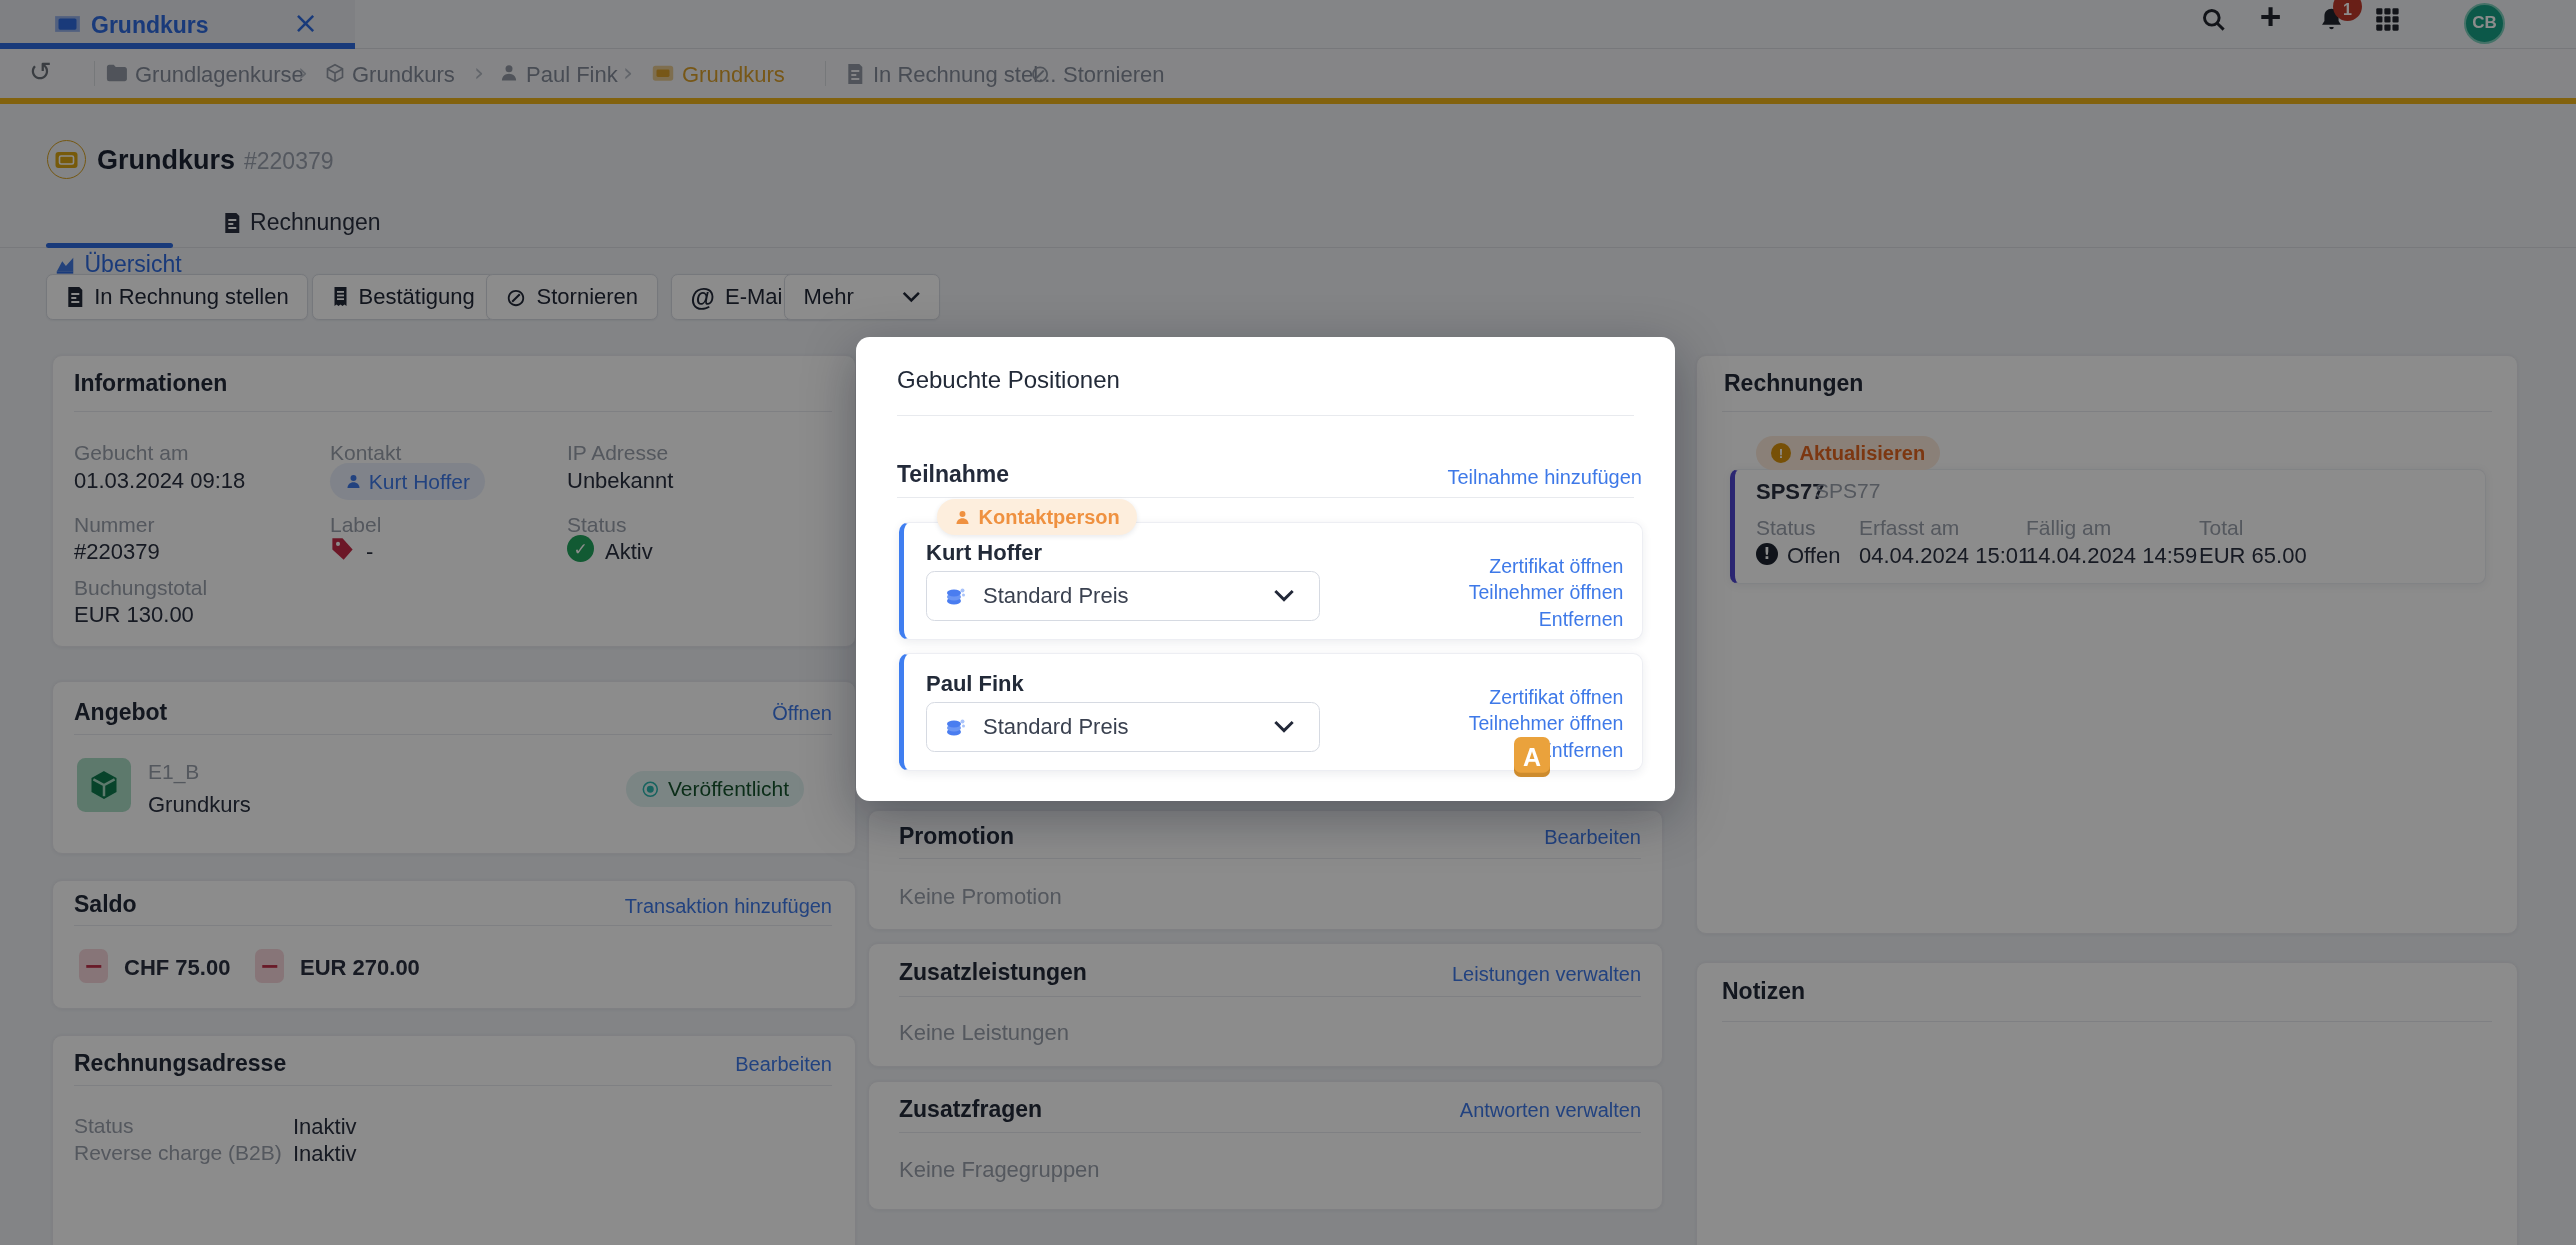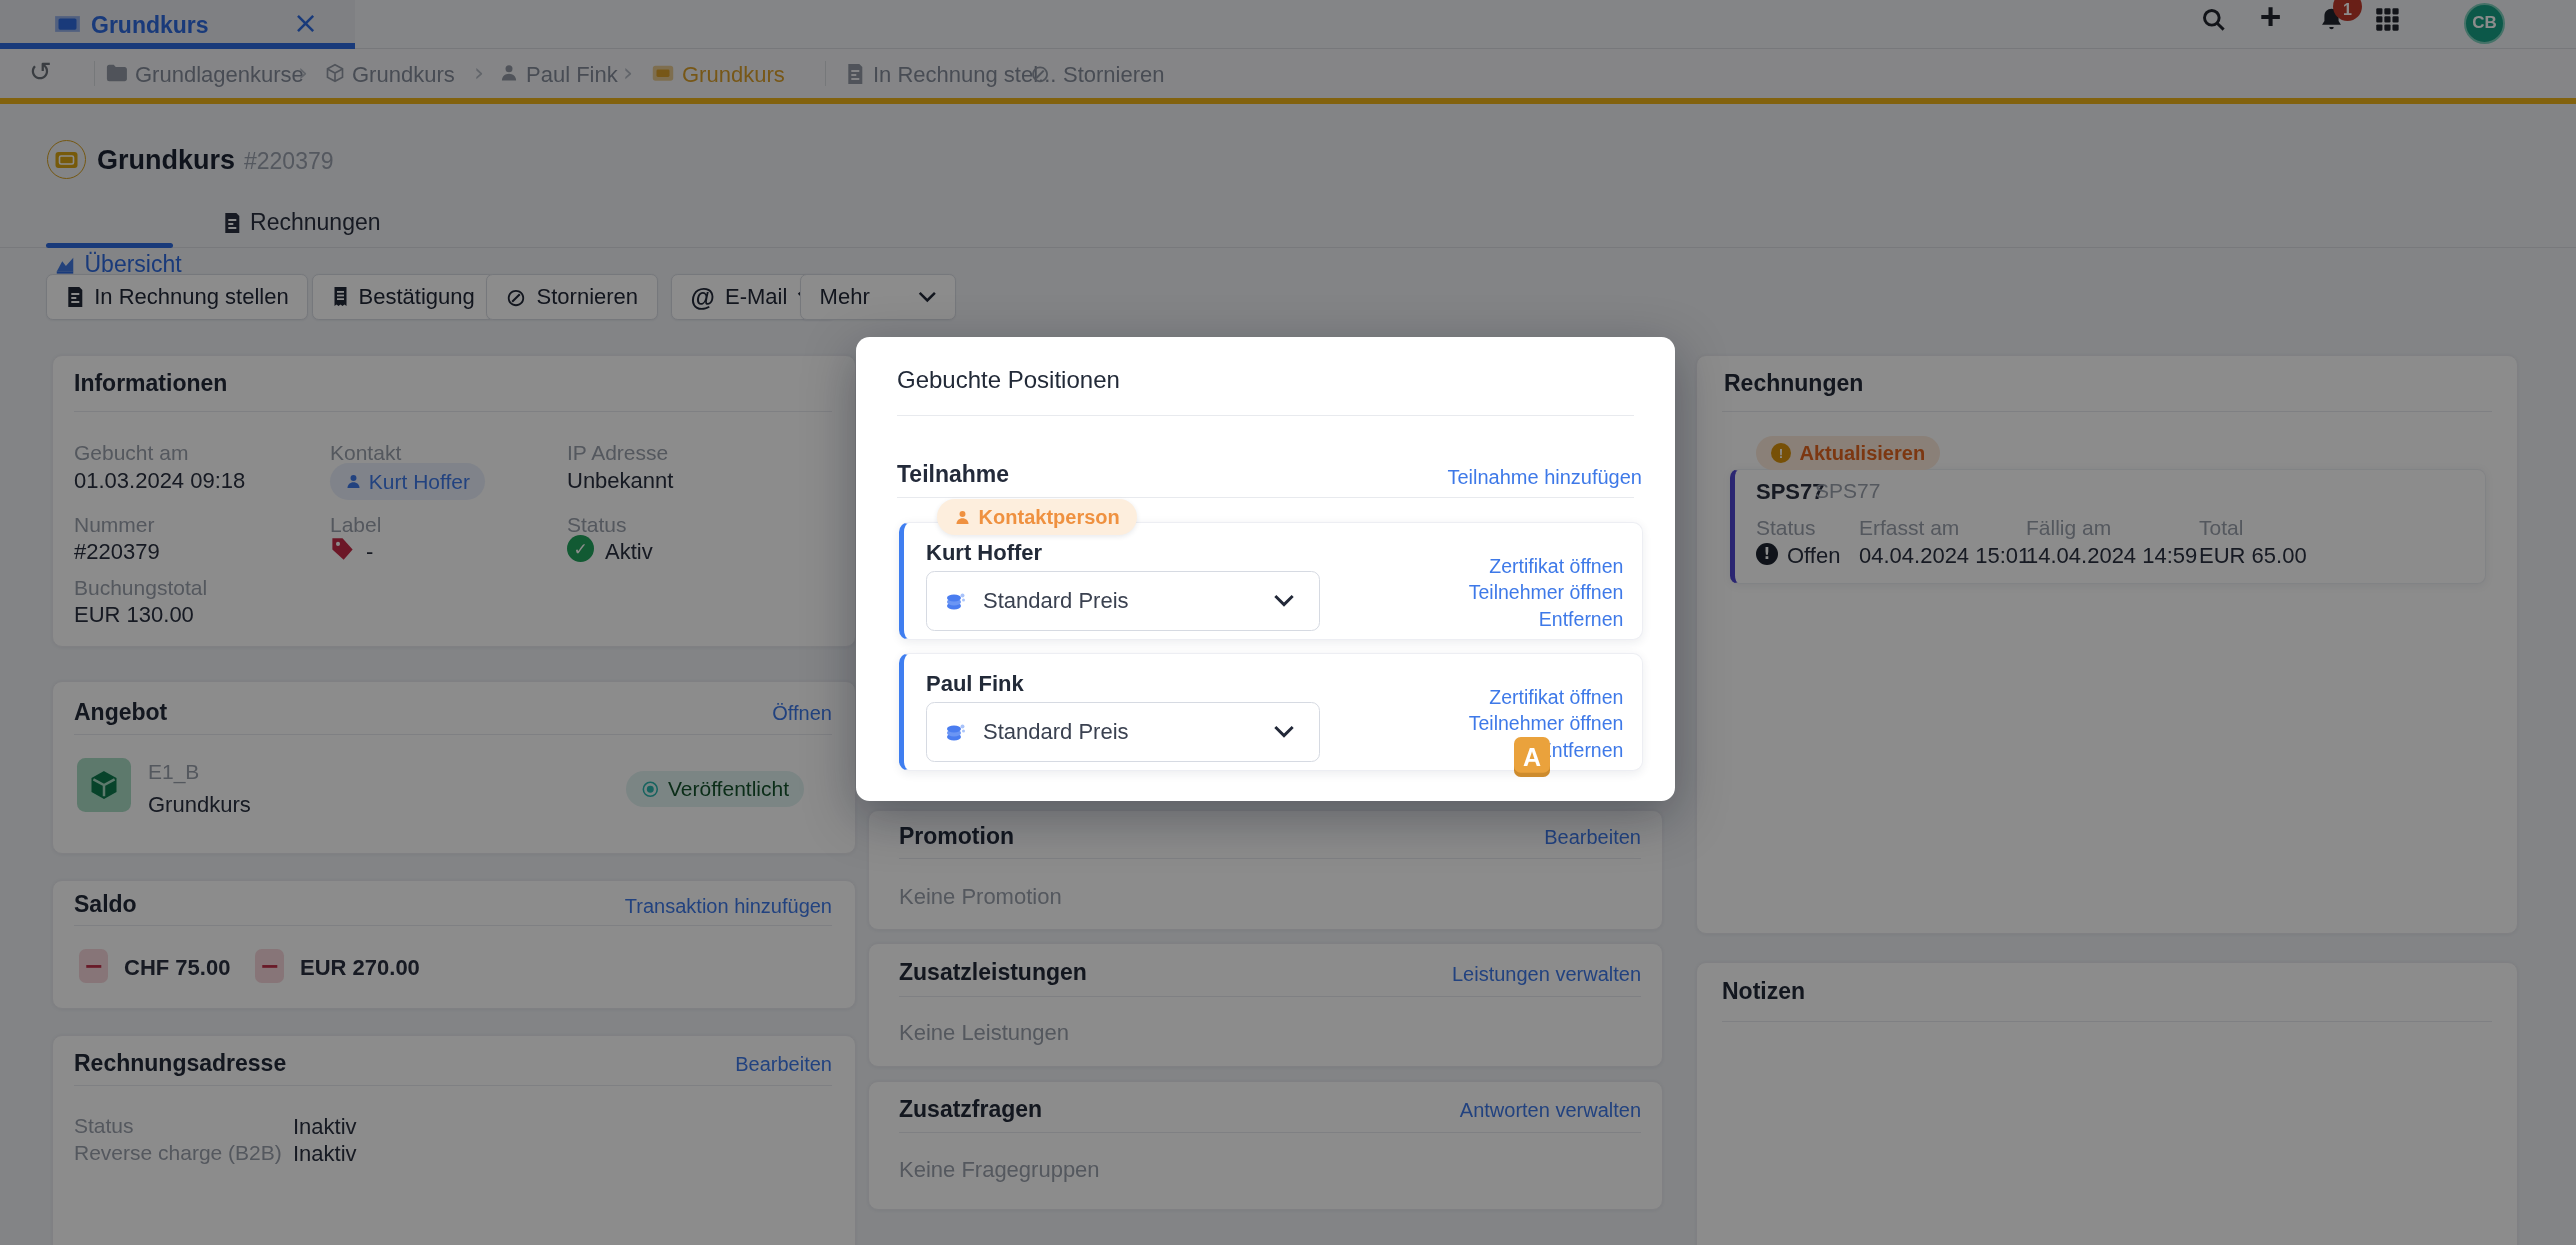--- a/index.html
+++ b/index.html
@@ -57,21 +57,21 @@
   .pill-update { position:absolute; height:34px; border-radius:17px; background:#fbe9da; color:#e2641f; font-size:20px; font-weight:600; display:flex; align-items:center; gap:8.5px; padding:0 15px; z-index:3;}
   .gold-dot { width:20px; height:20px; border-radius:50%; background:#d9930d; color:#fff; font-size:13.5px; font-weight:700; display:flex; align-items:center; justify-content:center; }
   .subitem { position:absolute; background:#fff; border:0.8px solid #eceef2; border-radius:8.5px; box-shadow:0 1.7px 8.5px rgba(30,35,60,.08); }
 
   
   #dim { position:absolute; left:0; top:0; width:2576px; height:1245px; background:rgba(0,0,0,.45); z-index:40; }
   #modal { position:absolute; left:856px; top:337px; width:819px; height:464px; background:#fff; border-radius:13.5px; box-shadow:0 15px 51px rgba(10,15,30,.35); z-index:50; }
   .pill-kp { position:absolute; left:81px; top:162px; height:36px; border-radius:18px; background:#fdeedd; color:#ef9140; font-size:20px; font-weight:600; display:flex; align-items:center; gap:7.6px; padding:0 17px; z-index:3; box-shadow:0 1.7px 5px rgba(30,35,60,.10);}
   .pcard { position:absolute; left:43px; width:744px; height:118px; background:#fff; border:0.8px solid #edeef3; border-left:5px solid #3f7ef0; border-radius:10px; box-shadow:0 2.5px 10px rgba(30,35,60,.08); }
   .pname { position:absolute; left:22px; top:17px; font-size:22px; font-weight:600; color:#222a38; }
-  .pselect { position:absolute; left:22px; top:48px; width:394px; height:60px; border:1.7px solid #d6dae2; border-radius:8.5px; background:#fff; display:flex; align-items:center; cursor:pointer; }
+  .pselect { position:absolute; left:22px; top:48px; width:394px; height:50px; border:1.7px solid #d6dae2; border-radius:8.5px; background:#fff; display:flex; align-items:center; cursor:pointer; }
   .pselect .txt { font-size:22px; color:#3a4150; margin-left:15px; }
   .plinks { position:absolute; right:18.6px; top:32px; display:flex; flex-direction:column; align-items:flex-end; gap:3.4px; }
   .plinks span { font-size:19.5px; color:#3e79e8; cursor:pointer; }
   #markerA { position:absolute; left:1514px; top:737px; width:36px; height:40px; background:#eaa23c; border-radius:6.8px; box-shadow:inset 0 -4.2px 0 rgba(120,70,0,.25); color:#fff; font-size:25px; font-weight:700; display:flex; align-items:center; justify-content:center; z-index:60; }
 
   .note-item { position:absolute; background:#fff; border:0.8px solid #eceef2; border-left:5px solid #cf9f06; border-radius:8.5px; box-shadow:0 1.7px 8.5px rgba(30,35,60,.08); }
   svg { display:block; }
 </style>
 </head>
 <body>
@@ -228,21 +228,21 @@
 </div>
 <div class="btn" style="left:671px;">
   <span style="font-size:25px;font-weight:600;">@</span>
   <span>E-Mail</span>
   <span>
       <svg width="18.6" height="12" viewBox="0 0 22 14" fill="none" stroke="#222838" stroke-width="3">
         <path d="M2 2 11 11 20 2"></path>
       </svg>
     </span>
 </div>
-<div class="btn" style="left:800px;gap:48px;">
+<div class="btn" style="left:784px;gap:48px;">
   <span>Mehr</span>
   <span>
       <svg width="18.6" height="12" viewBox="0 0 22 14" fill="none" stroke="#222838" stroke-width="3">
         <path d="M2 2 11 11 20 2"></path>
       </svg>
     </span>
 </div>
 
 <div class="card" style="left:52px;top:355px;width:804px;height:292px;">
   <div class="hdr" style="left:21px;top:13.5px;">Informationen</div>

